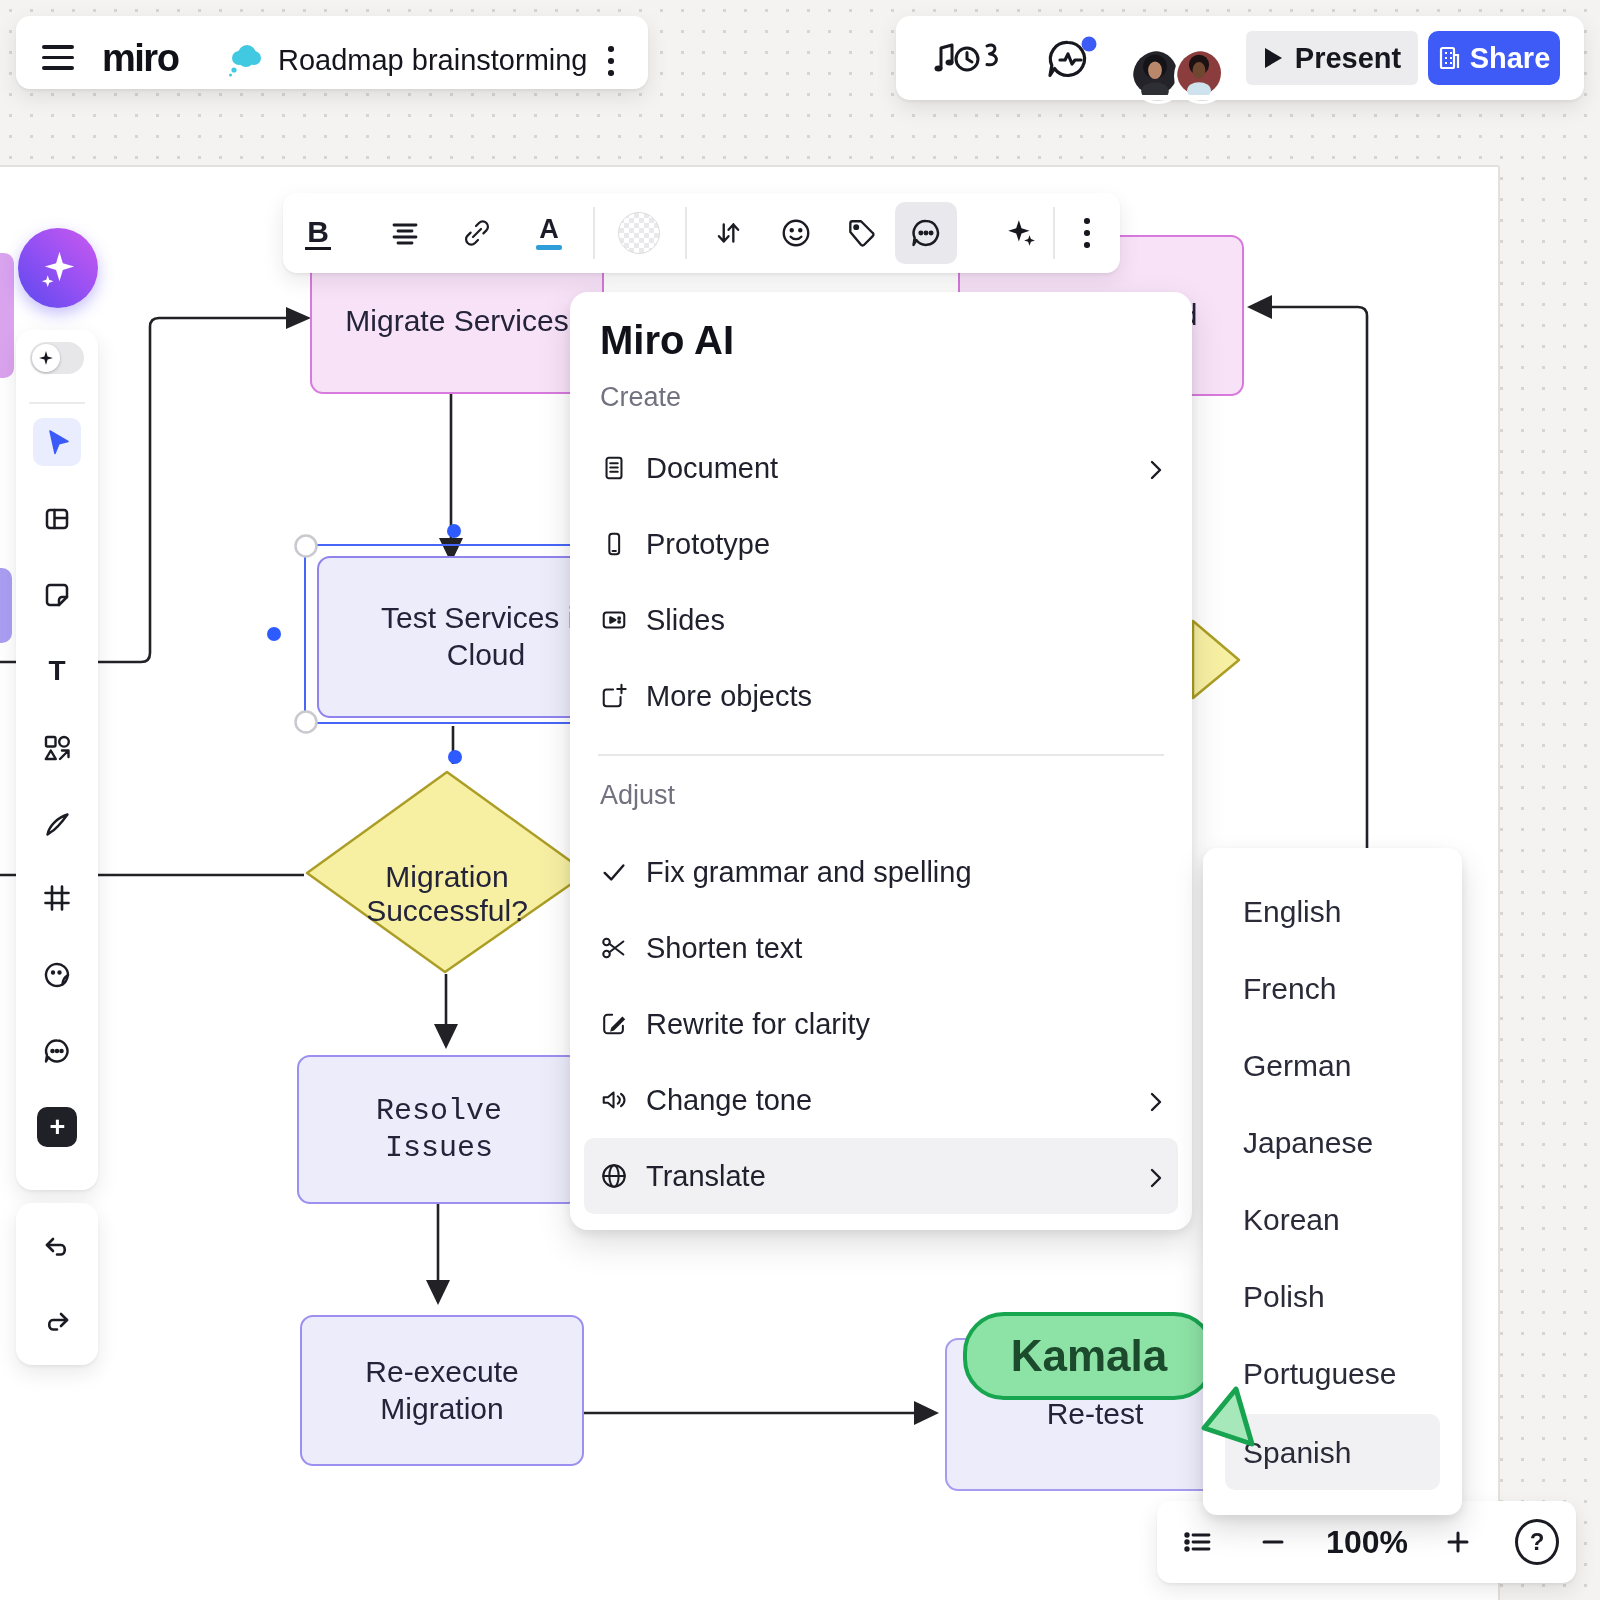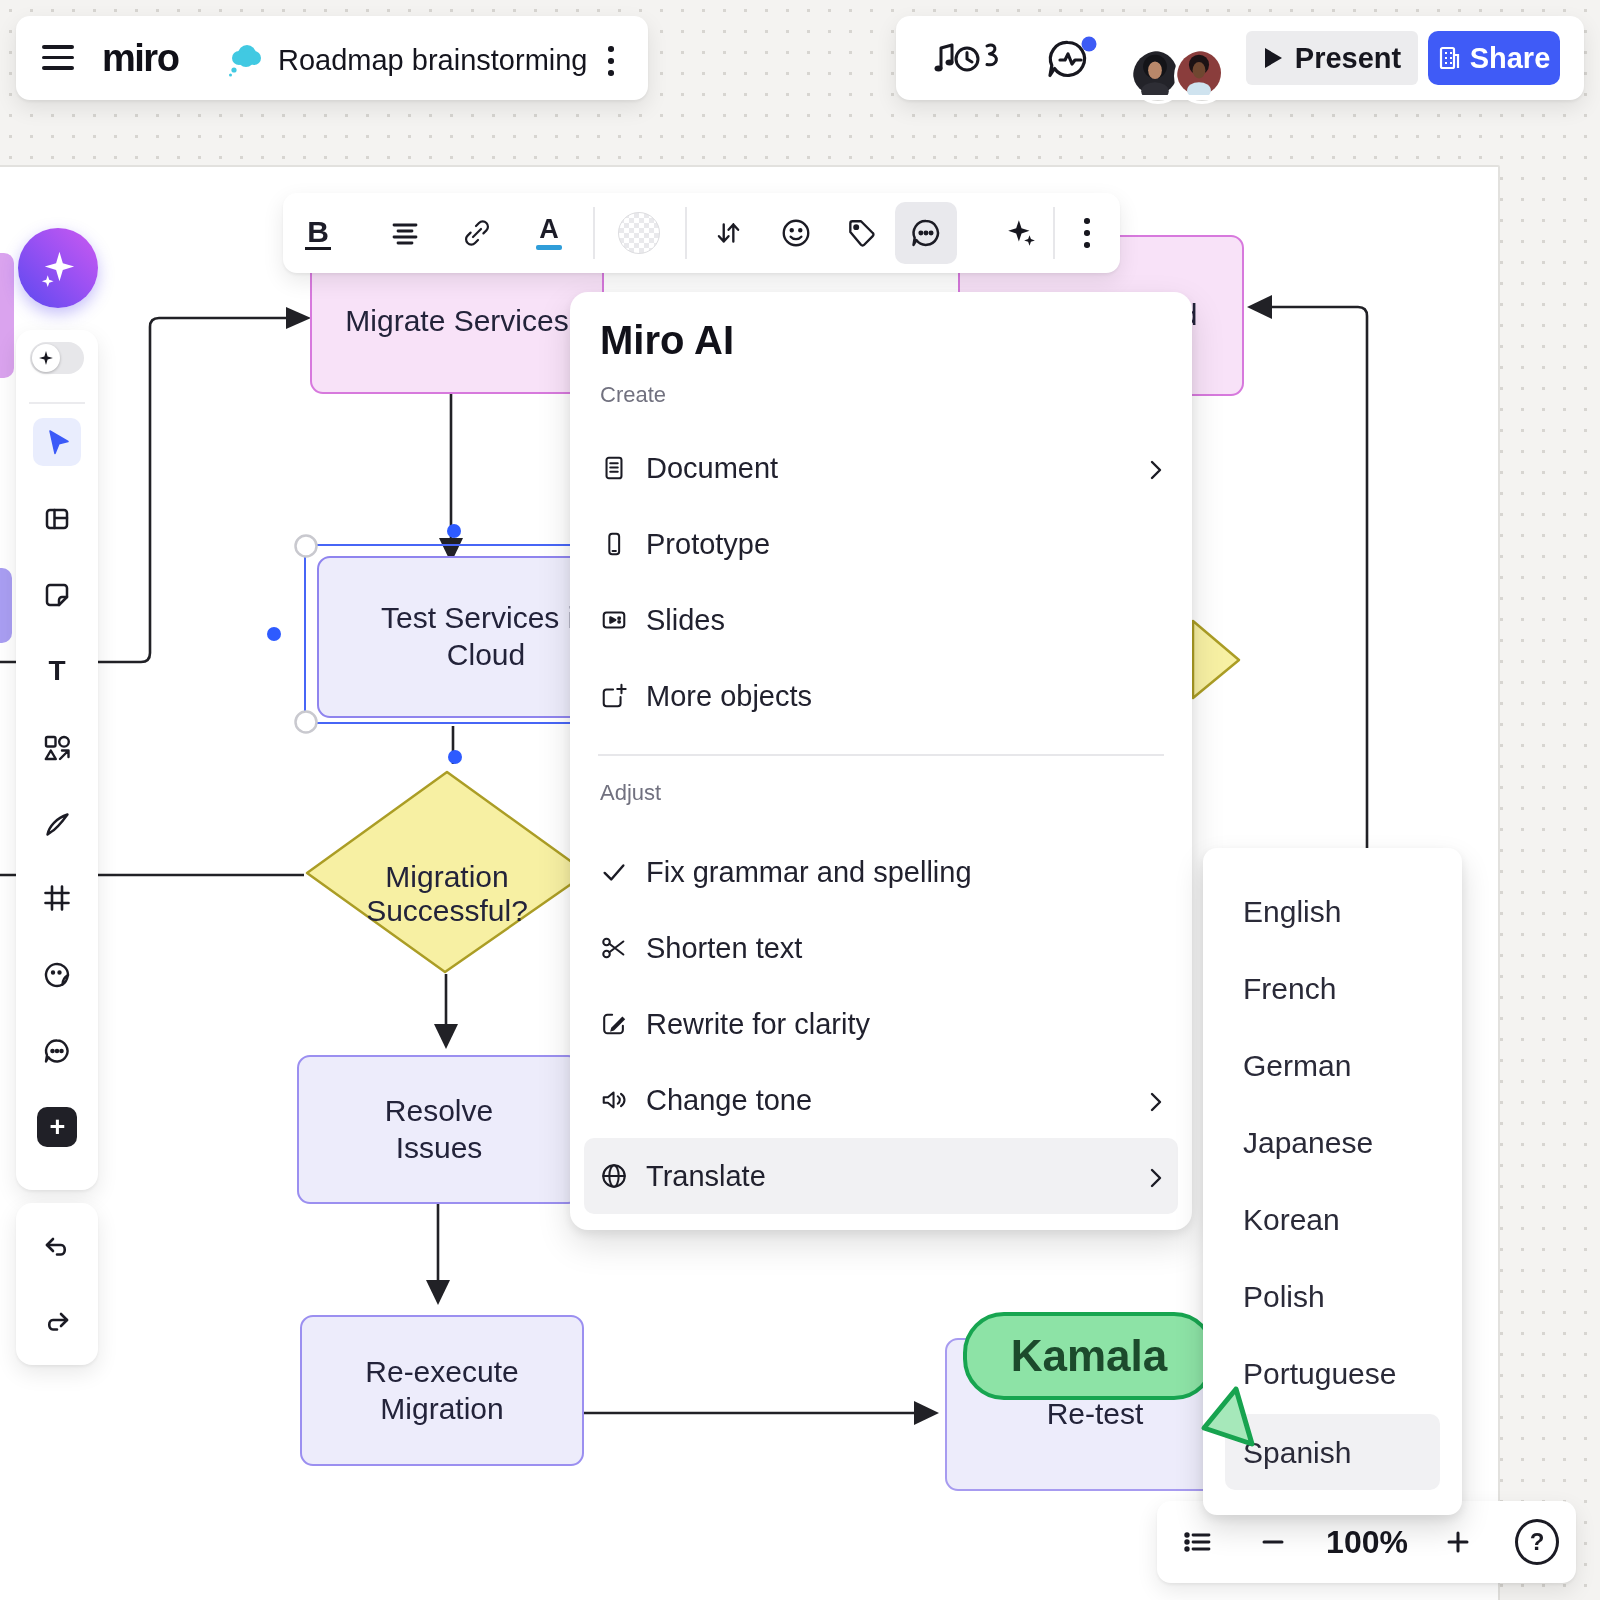--- a/index.html
+++ b/index.html
@@ -31,21 +31,21 @@
   .lav{background:#edecfb;border-color:#9b8ff0;}
   #node-test{border-color:#8f84ee;}
   #diamond-label{position:absolute;left:337px;top:822px;width:220px;height:100px;z-index:3;
     display:flex;align-items:center;justify-content:center;text-align:center;font-size:30px;color:#23233a;}
   #kamala-pill{position:absolute;left:963px;top:1312px;width:244px;height:80px;border-radius:41px;
     background:#8de3a6;border:4px solid #17a550;z-index:5;display:flex;align-items:center;justify-content:center;
     font-size:44px;font-weight:600;color:#1c4a2c;}
   .partial{position:absolute;border-radius:10px;z-index:2;}
 
   
-  #header-left{left:16px;top:16px;width:632px;height:84px;z-index:14;}
+  #header-left{left:16px;top:16px;width:632px;height:73px;z-index:14;}
   #hamburger{left:26px;top:29px;width:32px;height:26px;}
   #hamburger div{height:3.5px;background:#17171f;border-radius:2px;margin-bottom:7px;}
   #logo{left:86px;top:21px;font-size:38px;font-weight:800;letter-spacing:-1.5px;color:#101018;}
   #board-icon{left:212px;top:25px;}
   #board-title{left:262px;top:28px;font-size:29px;color:#15151e;}
   .kebab{display:flex;flex-direction:column;gap:6.5px;align-items:center;}
   .kebab i{width:5.5px;height:5.5px;border-radius:50%;background:#17171f;}
 
   
   #header-right{left:896px;top:16px;width:688px;height:84px;z-index:14;}
@@ -83,21 +83,21 @@
     display:flex;align-items:center;justify-content:center;}
   .tool.active{background:#e9edfd;}
   #tool-text span{font-size:28px;font-weight:600;color:#1b1b24;}
   #tool-add i{width:40px;height:40px;background:#202027;border-radius:10px;display:flex;align-items:center;justify-content:center;color:#fff;font-size:27px;font-weight:600;line-height:1;}
   #history{left:16px;top:1203px;width:82px;height:162px;z-index:14;border-radius:16px;}
 
   
   #ai-menu{left:570px;top:292px;width:622px;height:938px;z-index:11;border-radius:18px;
     box-shadow:0 4px 10px rgba(0,0,0,.07),0 14px 34px rgba(0,0,0,.13);}
   #ai-menu .title{position:absolute;left:30px;top:26px;font-size:40px;font-weight:800;color:#111119;}
-  .sec-label{position:absolute;left:30px;font-size:22px;color:#71717f;}
+  .sec-label{position:absolute;left:30px;font-size:27px;color:#71717f;}
   .mrow{position:absolute;left:0;width:622px;height:76px;}
   .mrow .ric{position:absolute;left:30px;top:24px;}
   .mrow .rlabel{position:absolute;left:76px;top:22px;font-size:29px;color:#21212e;}
   .mrow .chev{position:absolute;right:26px;top:28px;}
   #row-translate-bg{position:absolute;left:14px;top:846px;width:594px;height:76px;background:#f1f1f3;border-radius:10px;}
   #ai-divider{position:absolute;left:28px;top:462px;width:566px;height:2px;background:#e7e7ea;}
 
   
   #lang-menu{left:1203px;top:848px;width:259px;height:667px;z-index:12;border-radius:14px;
     box-shadow:0 4px 10px rgba(0,0,0,.07),0 14px 30px rgba(0,0,0,.14);}
@@ -151,21 +151,21 @@
 <div class="node pink" style="left:958px;top:235px;width:282px;height:157px;">
   <span>Validate Cloud</span>
 </div>
 <div class="node lav" id="node-test" style="left:317px;top:556px;width:334px;height:158px;">
   <span style="width:230px;">Test Services in Cloud</span>
 </div>
 <div id="diamond-label">
   <span style="width:210px;margin-top:44px;">Migration Successful?</span>
 </div>
 <div class="node lav" style="left:297px;top:1055px;width:280px;height:145px;">
-  <span style="width:160px;">Resolve Issues</span>
+  <span style="width:160px;font-family:Liberation Mono, monospace;">Resolve Issues</span>
 </div>
 <div class="node lav" style="left:300px;top:1315px;width:280px;height:147px;">
   <span style="width:200px;">Re-execute Migration</span>
 </div>
 <div class="node lav" style="left:945px;top:1338px;width:296px;height:149px;border-color:#a79bf0;">
   <span>Re-test</span>
 </div>
 
 <div id="kamala-pill">
   <span>Kamala</span>

